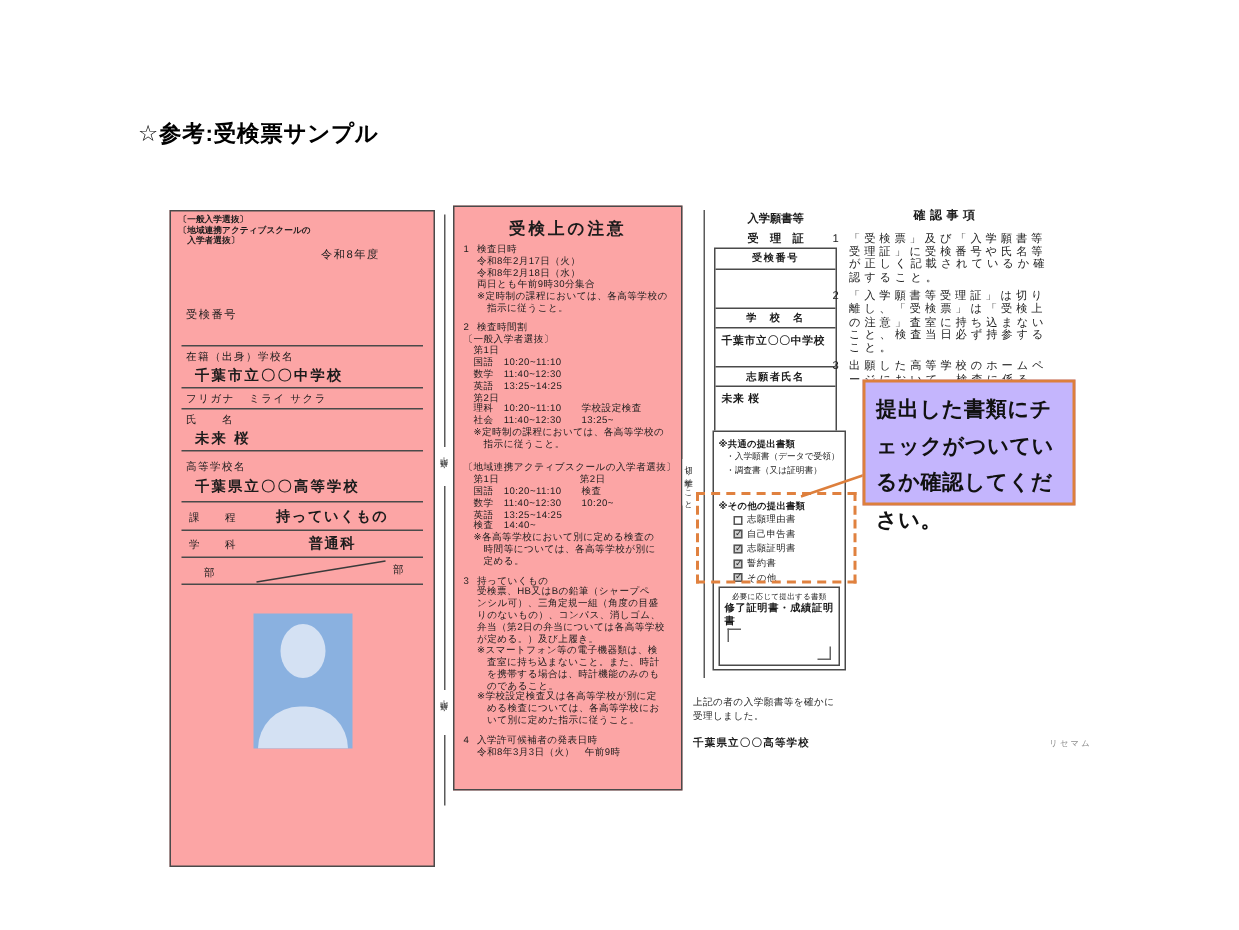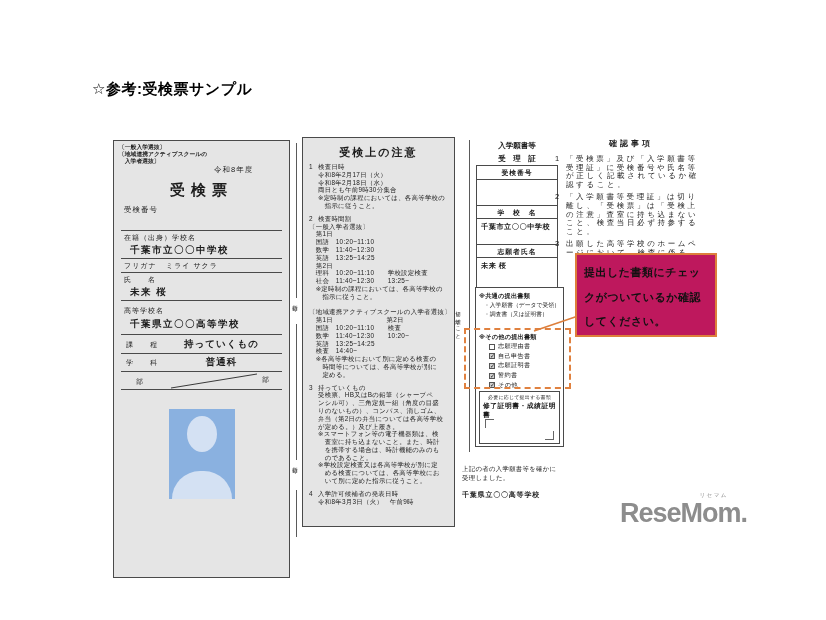--- a/index.html
+++ b/index.html
@@ -1,18 +1,18 @@
 <!DOCTYPE html>
 <html><head>
 <meta charset="utf-8">
 <style>
   html,body{margin:0;padding:0;}
   body{width:826px;height:620px;position:relative;background:#ffffff;
        font-family:"Liberation Sans","DejaVu Sans",sans-serif;color:#1c1c1c;overflow:hidden;}
-  .panel{position:absolute;border:1px solid #4a4a4a;background:#e5e5e5;box-sizing:border-box;}
+  .panel{position:absolute;border:1px solid #4a4a4a;background:#fca5a5;box-sizing:border-box;}
   .hline{position:absolute;left:7px;right:7px;height:1px;background:#4a4a4a;}
   .vtext{writing-mode:vertical-rl;text-orientation:upright;font-size:5.5px;letter-spacing:1px;color:#333;background:#fff;line-height:1;}
   .vline{position:absolute;width:1px;background:#5a5a5a;}
 
   
   .page-title{position:absolute;left:92px;top:80px;font-size:15px;font-weight:bold;letter-spacing:0.5px;color:#000;}
 
   
   .ticket{left:113px;top:140px;width:177px;height:438px;}
   .t-sel{position:absolute;left:5px;top:3px;font-size:5.8px;line-height:7px;white-space:pre;font-weight:bold;}
@@ -72,41 +72,40 @@
   
   .conf{position:absolute;left:555px;top:138px;width:152px;}
   .conf-title{text-align:center;font-size:8px;font-weight:bold;letter-spacing:3px;margin-bottom:6px;}
   .conf-item{display:flex;margin-bottom:4px;}
   .conf-num{width:11px;flex:none;font-size:7.5px;line-height:8.6px;}
   .conf-text{flex:1;font-size:7.5px;line-height:8.6px;letter-spacing:2.6px;}
 
   
   .dashedbox{position:absolute;left:464px;top:328px;width:107px;height:61px;border:2px dashed #e0813f;box-sizing:border-box;z-index:5;}
   .pointer{position:absolute;left:528px;top:310px;z-index:6;}
-  .callout{position:absolute;left:575px;top:253px;width:142px;height:84px;border:2px solid #dd7f3c;background:#be185d;box-sizing:border-box;
-           padding:5px 7px;font-size:11px;line-height:24.5px;font-weight:600;letter-spacing:0.5px;color:#111;z-index:10;}
+  .callout{position:absolute;left:575px;top:253px;width:142px;height:84px;border:2px solid #dd7f3c;background:#c4b5fd;box-sizing:border-box;
+           padding:5px 7px;font-size:14px;line-height:24.5px;font-weight:600;letter-spacing:0.5px;color:#111;z-index:10;}
 
   
   .logo{position:absolute;left:620px;top:492px;width:130px;height:42px;}
   .logo-text{position:absolute;left:0;top:6px;font-size:27px;font-weight:bold;color:#8d8d8d;letter-spacing:-1px;}
   .logo-ruby{position:absolute;right:22px;top:0;font-size:5.5px;color:#8d8d8d;letter-spacing:1.5px;}
 
   .diag{position:absolute;left:0;top:0;}
 </style>
 </head>
 <body>
 
 <div class="page-title">☆参考:受検票サンプル</div>
 
 <section class="panel ticket">
   <div class="t-sel">〔一般入学選抜〕
 〔地域連携アクティブスクールの
 　入学者選抜〕</div>
   <div class="t-year">令和8年度</div>
-  <div class="t-title">受検票</div>
   <div class="t-examnum">受検番号</div>
   <div class="hline" style="top:89px"></div>
 
   <div class="t-lbl" style="left:10px;top:92px">在籍（出身）学校名</div>
   <div class="t-val" style="left:16px;top:103px">千葉市立〇〇中学校</div>
   <div class="hline" style="top:117px"></div>
 
   <div class="t-lbl" style="left:10px;top:120px">フリガナ</div>
   <div class="t-lbl" style="left:52px;top:120px">ミライ サクラ</div>
   <div class="hline" style="top:131px"></div>
@@ -284,14 +283,13 @@
 </div>
 
 <div class="dashedbox"></div>
 <svg class="pointer" width="54" height="26">
   <line x1="50" y1="6" x2="6" y2="21" stroke="#dd7f3c" stroke-width="1.6"></line>
 </svg>
 <div class="callout">提出した書類にチェックがついているか確認してください。</div>
 
 <div class="logo">
   <span class="logo-ruby">リセマム</span>
-  <span class="logo-text">ReseMom.</span>
 </div>
 
 </body></html>

